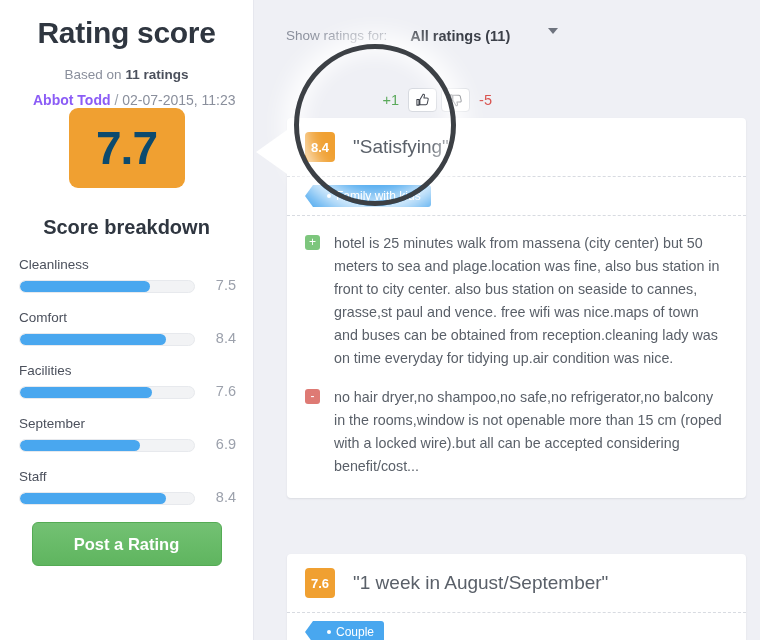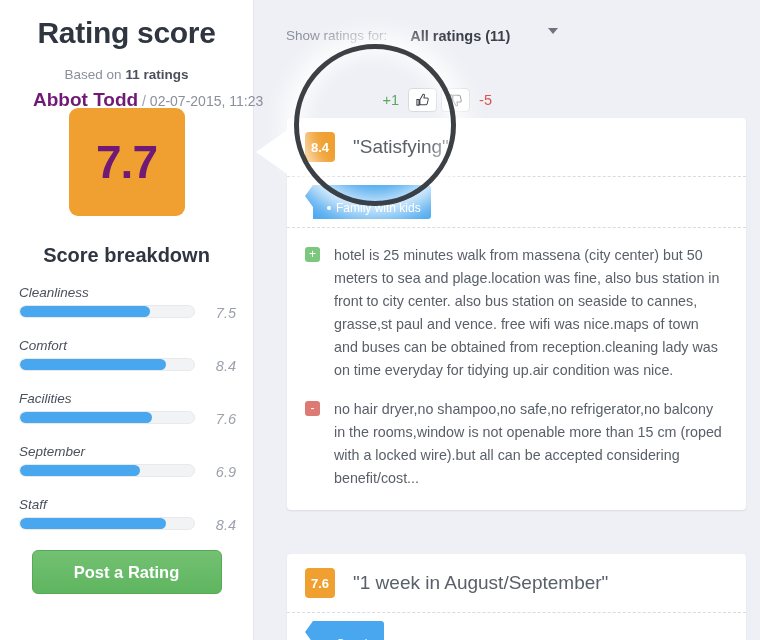--- a/index.html
+++ b/index.html
@@ -28,44 +28,44 @@
   }
   .rating-sub {
     text-align: center;
     font-size: 13.5px;
     color: #8a8f9c;
     margin-top: 17px;
   }
   .rating-sub b { color: #4b505c; font-weight: bold; }
 
   .score-badge {
-    width: 116px; height: 108px;
+    width: 116px; height: 80px;
     margin: 26px auto 0 auto;
     background: #f0a031;
     border-radius: 9px;
     display: flex; align-items: center; justify-content: center;
-    color: #701a75;
+    color: #0c4a6e;
     font-size: 46px; font-weight: bold;
     letter-spacing: -1px;
   }
 
   .breakdown-title {
     text-align: center;
     font-size: 20px; font-weight: bold;
     color: #2f3640;
     margin-top: 28px;
   }
 
-  .bars { margin-top: 18px; padding: 0 17px 0 19px; font-style: italic; }
+  .bars { margin-top: 18px; padding: 0 17px 0 19px; }
   .bar-row { margin-bottom: 17px; }
   .bar-label {
     font-size: 13.5px; color: #4b505c;
     margin-bottom: 5px;
   }
-  .bar-line { display: flex; align-items: flex-start; gap: 12px; }
+  .bar-line { display: flex; align-items: flex-end; gap: 12px; }
   .bar-track {
     position: relative;
     width: 189px; height: 13px;
     background: #f2f3f5;
     border: 1px solid #e7e9ed;
     border-radius: 7px;
     overflow: hidden;
   }
   .bar-fill {
     position: absolute; left: 0; top: 0; bottom: 0;
@@ -116,21 +116,21 @@
     cursor: pointer;
   }
 
   
   .review-head {
     position: absolute;
     left: 33px; width: 459px;
     display: flex; align-items: center; justify-content: space-between;
   }
   .rh-left { font-size: 14px; color: #8a8f9c; }
-  .rh-author { font-size: 19px; font-weight: bold; color: #701a75; }
+  .rh-author { font-size: 14px; font-weight: bold; color: #8b5cf6; }
   .rh-sep { color: #9aa0ab; }
   .rh-right { display: flex; align-items: center; }
   .votes-up { font-size: 14.5px; color: #5aa95a; margin-right: 7px; }
   .votes-down { font-size: 14.5px; color: #d9534f; margin-left: 7px; }
   .thumb-btn {
     width: 29px; height: 24px;
     background: #ffffff;
     border: 1px solid #d7dae0;
     border-radius: 4px;
     display: flex; align-items: center; justify-content: center;
@@ -178,21 +178,21 @@
     border-top: 1px dashed #d8dbe1;
     border-bottom: 1px dashed #d8dbe1;
     padding: 8px 18px 8px 18px;
     display: flex; align-items: center;
   }
   .tag {
     position: relative;
     background: #49a7ef;
     color: #ffffff;
     font-size: 12px;
-    padding: 16px 10px 4px 14px;
+    padding: 4px 10px 4px 14px;
     border-radius: 0 3px 3px 0;
     margin-left: 8px;
   }
   .tag:before {
     content: "";
     position: absolute; left: -8px; top: 0;
     width: 0; height: 0;
     border-top: 11px solid transparent;
     border-bottom: 11px solid transparent;
     border-right: 8px solid #49a7ef;

